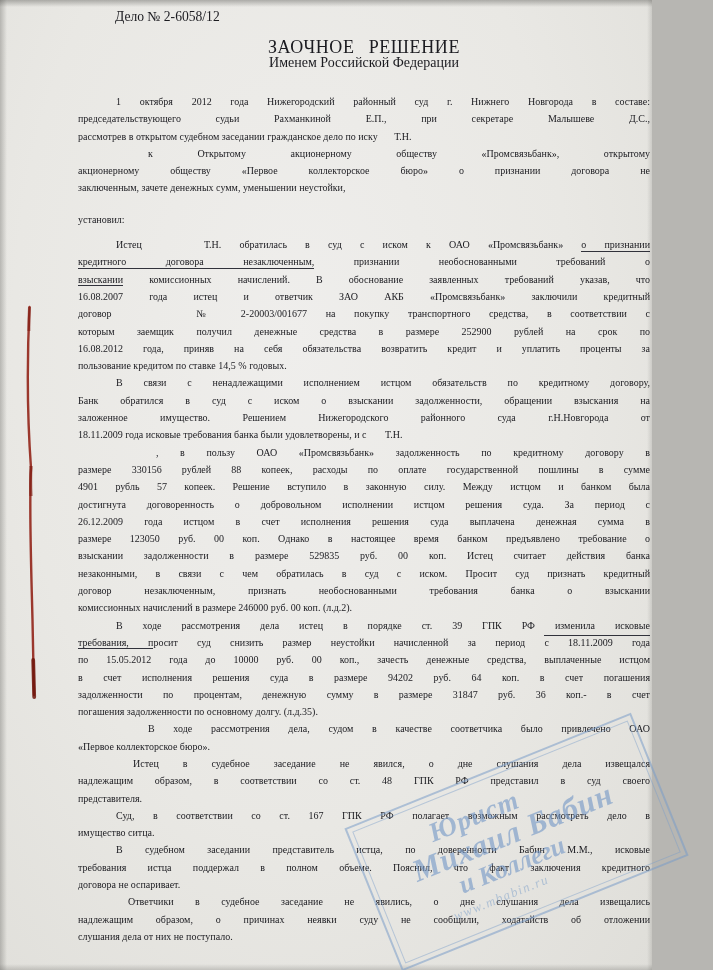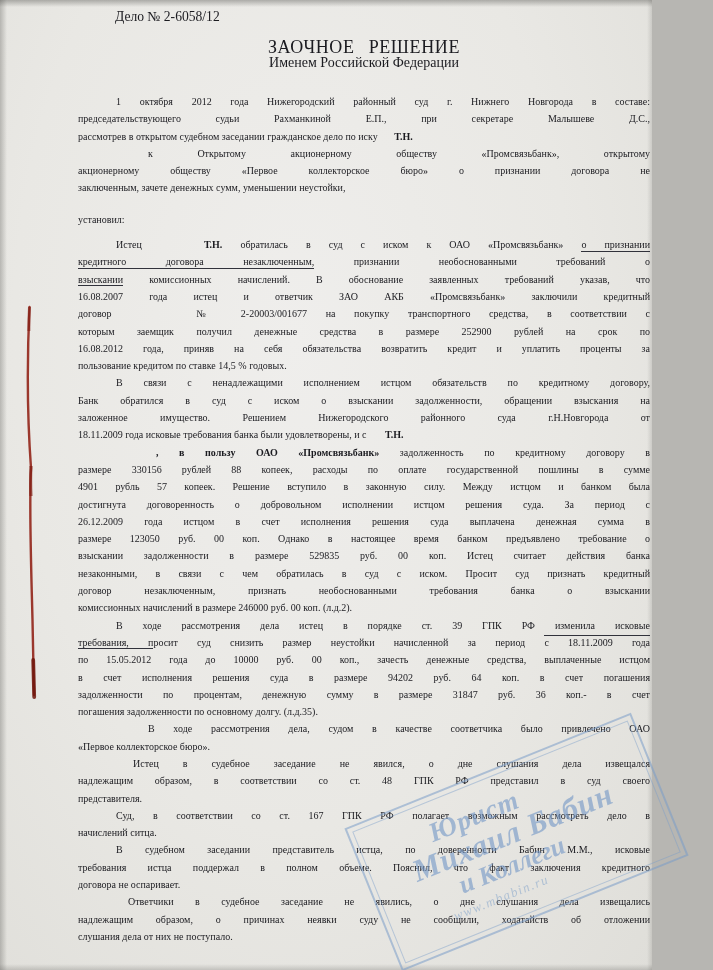--- a/index.html
+++ b/index.html
@@ -21,21 +21,21 @@
 
   .case-number{position:absolute;left:115px;top:9px;font-size:13.6px;}
   .doc-title{position:absolute;left:78px;top:37px;width:572px;text-align:center;font-size:18px;letter-spacing:.6px;word-spacing:9px;font-weight:400;}
   .doc-subtitle{position:absolute;left:78px;top:55px;width:572px;text-align:center;font-size:14px;}
 
   .doc-body{position:absolute;left:78px;top:93px;width:572px;font-size:10px;line-height:17.3px;}
   .line{text-align:justify;min-height:17.3px;}
   .line.just{text-align-last:justify;}
   .sec-heading{text-align:left;margin:14px 0 8px 0;}
   .sp{display:inline-block;height:1px;vertical-align:baseline;}
-  b{font-weight:bold;}
+  b{font-weight:normal;}
   .pen-u{border-bottom:1.6px solid #31323b;padding-bottom:.5px;}
   .pen-o{border-top:1.6px solid #31323b;padding-top:.5px;}
 
   .redline{position:absolute;left:0;top:0;pointer-events:none;}
 
   .watermark{
     position:absolute;left:362px;top:765px;width:305px;height:150px;
     transform:rotate(-22deg);transform-origin:50% 50%;
     border:2px solid rgba(122,157,201,0.55);
     pointer-events:none;z-index:5;
@@ -120,21 +120,21 @@
         <div class="line just"><span class="sp" style="width:70px"></span>В ходе рассмотрения дела, судом в качестве соответчика было привлечено ОАО</div>
         <div class="line">«Первое коллекторское бюро».</div>
       </div>
       <div>
         <div class="line just"><span class="sp" style="width:55px"></span>Истец в судебное заседание не явился, о дне слушания дела извещался</div>
         <div class="line just">надлежащим образом, в соответствии со ст. 48 ГПК РФ представил в суд своего</div>
         <div class="line">представителя.</div>
       </div>
       <div>
         <div class="line just"><span class="sp" style="width:38px"></span>Суд, в соответствии со ст. 167 ГПК РФ полагает возможным рассмотреть дело в</div>
-        <div class="line">начислений ситца.</div>
+        <div class="line">имущество ситца.</div>
       </div>
       <div>
         <div class="line just"><span class="sp" style="width:38px"></span>В судебном заседании представитель истца, по доверенности Бабин М.М., исковые</div>
         <div class="line just">требования истца поддержал в полном объеме. Пояснил, что факт заключения кредитного</div>
         <div class="line">договора не оспаривает.</div>
       </div>
       <div>
         <div class="line just"><span class="sp" style="width:50px"></span>Ответчики в судебное заседание не явились, о дне слушания дела извещались</div>
         <div class="line just">надлежащим образом, о причинах неявки суду не сообщили, ходатайств об отложении</div>
         <div class="line">слушания дела от них не поступало.</div>

